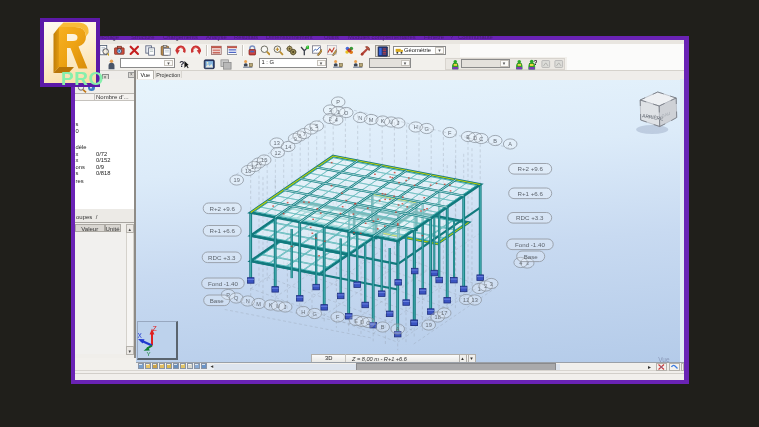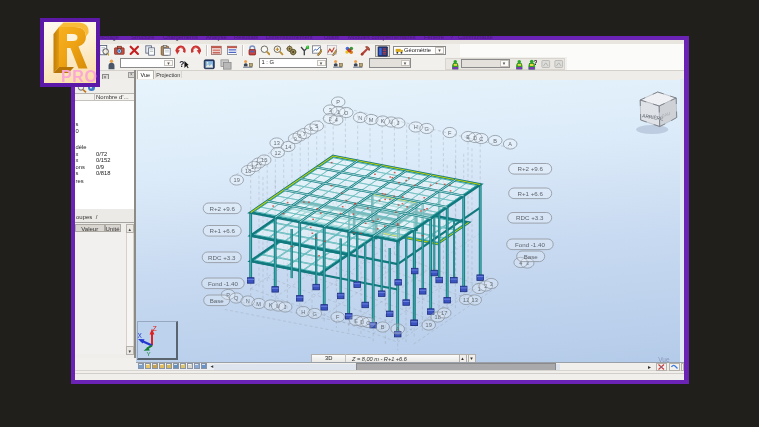--- a/index.html
+++ b/index.html
@@ -894,12 +894,12 @@
 <stop offset="0" stop-color="#c07d08"></stop>
         <stop offset="1" stop-color="#e29a10"></stop>
 </linearGradient>
 </defs>
 <path d="M9.5 51 L9.5 12 L15 5 L15 45 Z" fill="url(#rs)"></path>
 <path d="M9.5 51 L15 45 L30 45 L24.5 51 Z" fill="#b87507"></path>
 <path d="M15 5 L31 5 Q42 5 42 14.5 Q42 22 34.5 24.5 L43.5 46.5 L34.5 46.5 L26.5 26 L23 26 L23 45 L15 45 Z
 M23 12 L23 19 L29 19 Q33.5 19 33.5 15.5 Q33.5 12 29 12 Z" fill="url(#rg)"></path>
 <path d="M15 5 L19.5 0.5 L35 0.5 Q45.5 1.5 44.5 11 L42 14.5 Q42 5 31 5 Z" fill="#f8bc3a"></path>
 </svg>
-<div class="abs" style="left:61px;top:68px;font-size:16px;font-weight:bold;color:#f9a8d4;letter-spacing:0.6px">PRO</div>
+<div class="abs" style="left:61px;top:68px;font-size:19px;font-weight:bold;color:#86efac;letter-spacing:0.6px">PRO</div>
 </body></html>

